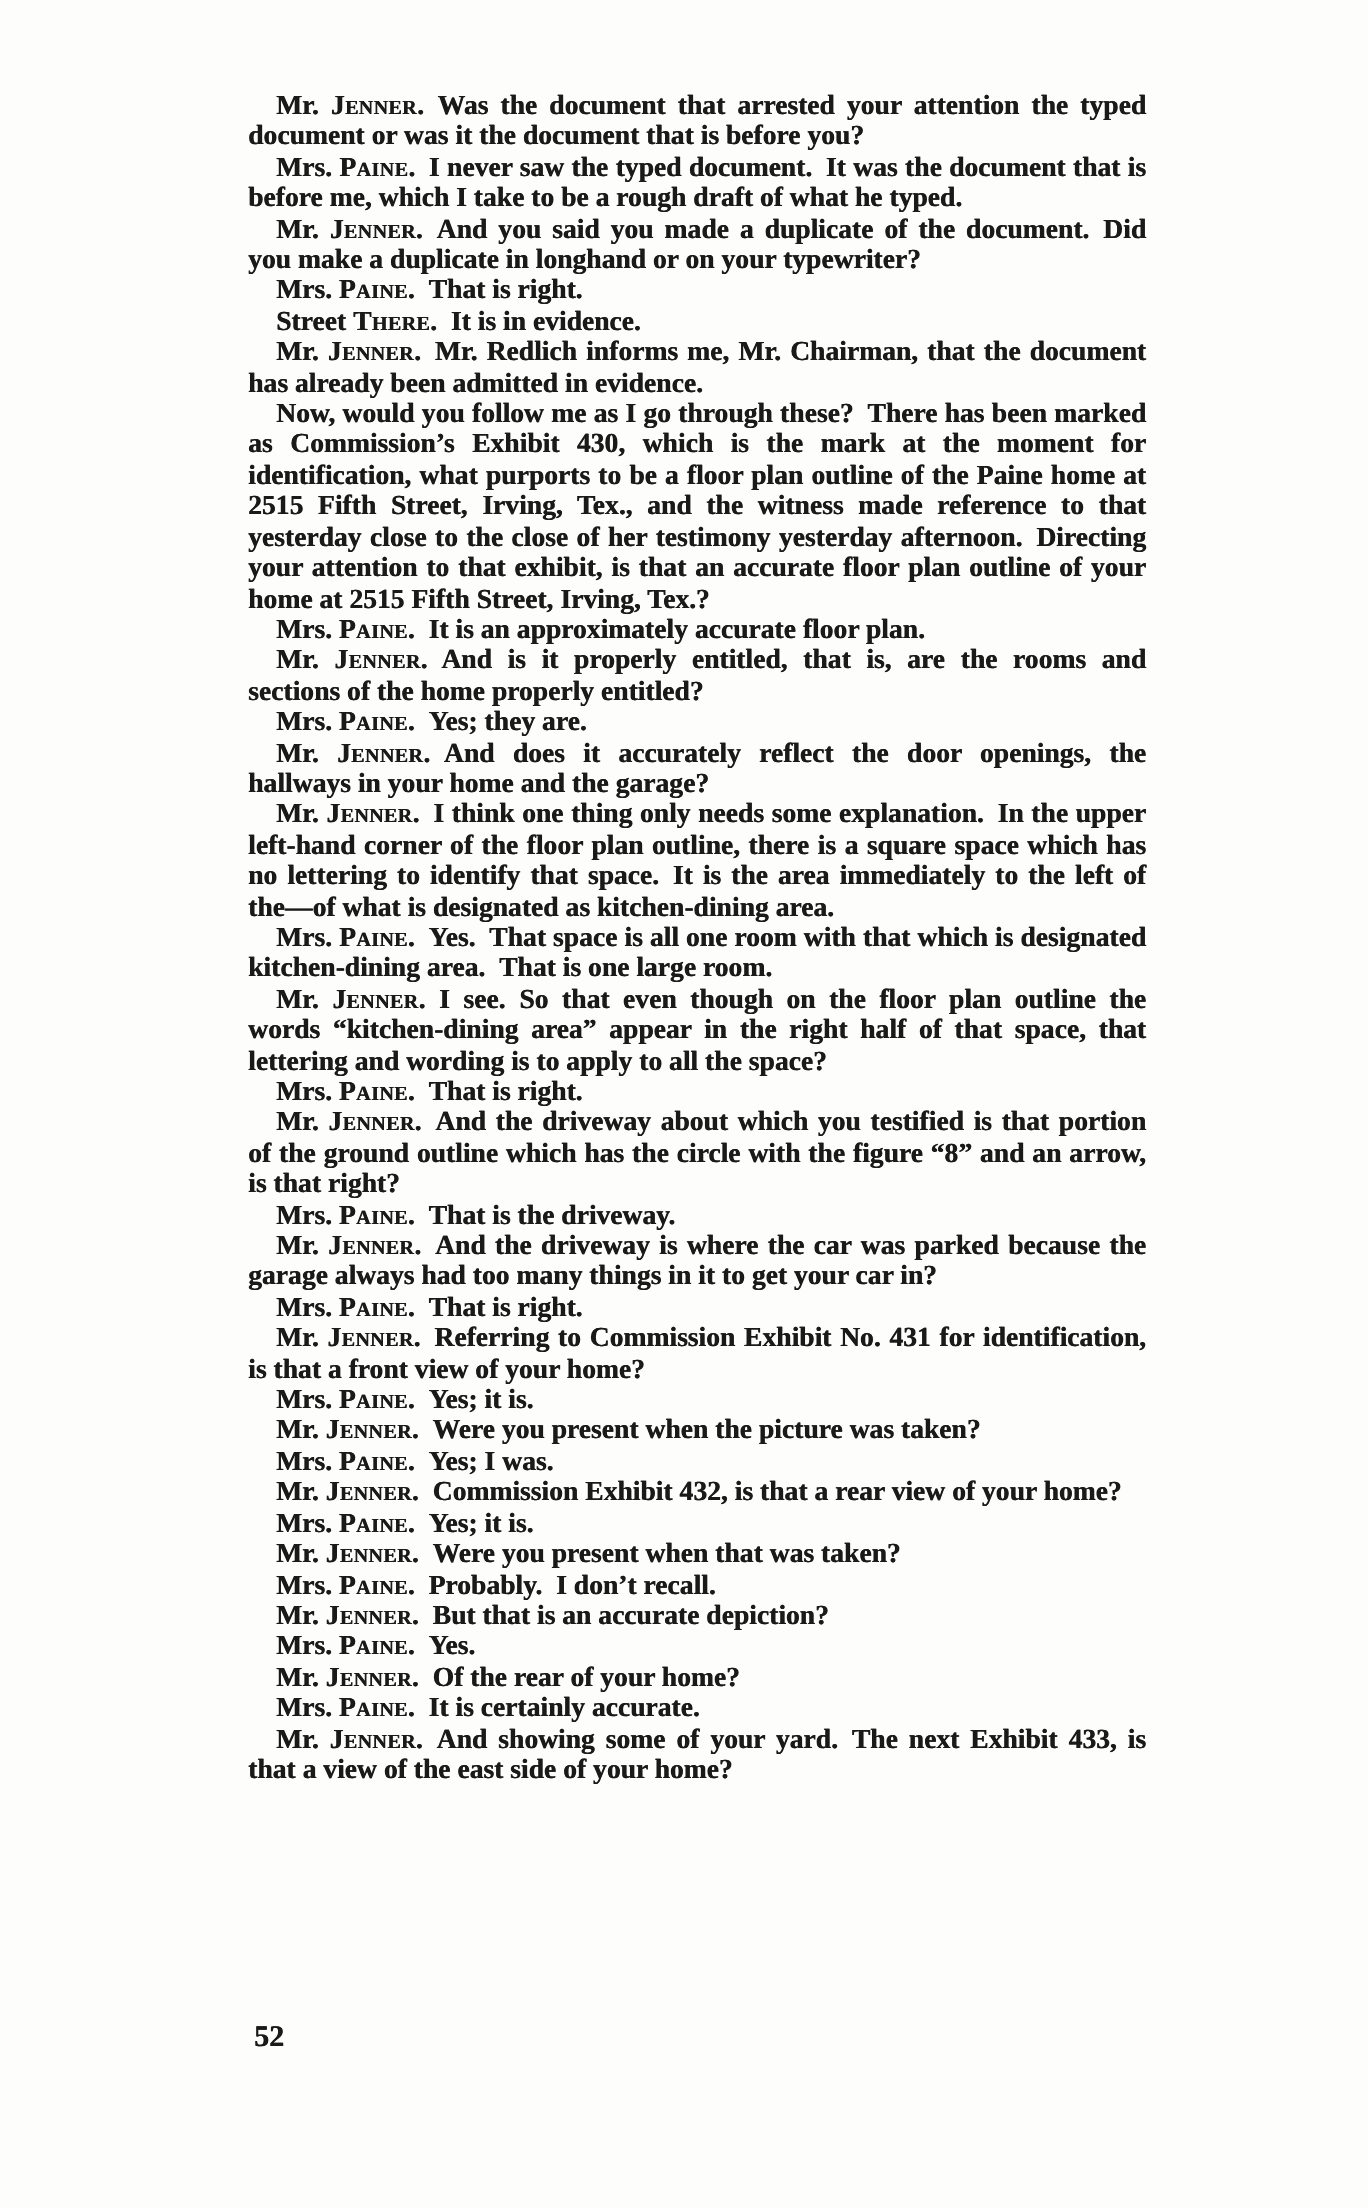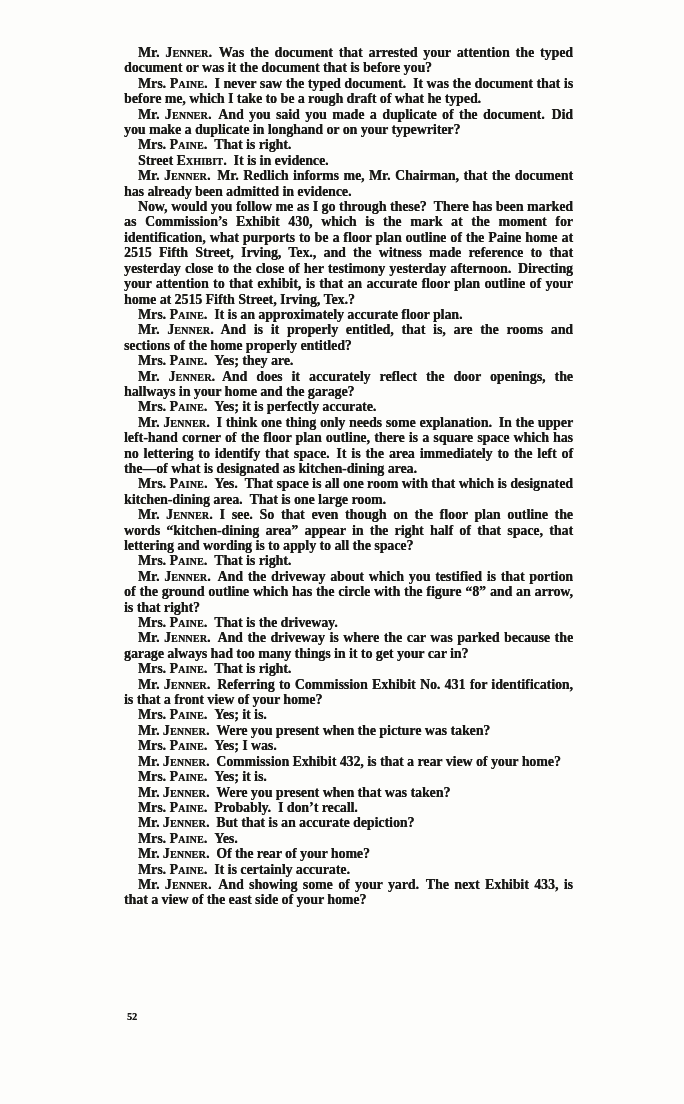--- a/index.html
+++ b/index.html
@@ -36,42 +36,41 @@
   }
   .speaker { white-space: nowrap; }
   .sp-surname {
     font-variant: small-caps;
     letter-spacing: 0.2px;
   }
   .page-number {
     position: absolute;
     left: 127px;
     top: 1011px;
-    font-size: 10px;
+    font-size: 15px;
     font-weight: bold;
     text-shadow: 0.25px 0 0 currentColor;
   }
 </style>
 </head>
 <body>
 
 <main class="page">
   <section class="transcript" id="transcript">
       <p class="para"><span class="speaker"><span class="sp-title">Mr. </span><span class="sp-surname">Jenner</span></span>. Was the document that arrested your attention the typed document or was it the document that is before you?</p>
       <p class="para"><span class="speaker"><span class="sp-title">Mrs. </span><span class="sp-surname">Paine</span></span>. I never saw the typed document. It was the document that is before me, which I take to be a rough draft of what he typed.</p>
       <p class="para"><span class="speaker"><span class="sp-title">Mr. </span><span class="sp-surname">Jenner</span></span>. And you said you made a duplicate of the document. Did you make a duplicate in longhand or on your typewriter?</p>
       <p class="para"><span class="speaker"><span class="sp-title">Mrs. </span><span class="sp-surname">Paine</span></span>. That is right.</p>
-      <p class="para"><span class="speaker"><span class="sp-title">Street </span><span class="sp-surname">Exhibit</span></span>. It is in evidence.</p>
+      <p class="para"><span class="speaker"><span class="sp-title">Street </span><span class="sp-surname">There</span></span>. It is in evidence.</p>
       <p class="para"><span class="speaker"><span class="sp-title">Mr. </span><span class="sp-surname">Jenner</span></span>. Mr. Redlich informs me, Mr. Chairman, that the document has already been admitted in evidence.</p>
       <p class="para">Now, would you follow me as I go through these? There has been marked as Commission’s Exhibit 430, which is the mark at the moment for identification, what purports to be a floor plan outline of the Paine home at 2515 Fifth Street, Irving, Tex., and the witness made reference to that yesterday close to the close of her testimony yesterday afternoon. Directing your attention to that exhibit, is that an accurate floor plan outline of your home at 2515 Fifth Street, Irving, Tex.?</p>
       <p class="para"><span class="speaker"><span class="sp-title">Mrs. </span><span class="sp-surname">Paine</span></span>. It is an approximately accurate floor plan.</p>
       <p class="para"><span class="speaker"><span class="sp-title">Mr. </span><span class="sp-surname">Jenner</span></span>. And is it properly entitled, that is, are the rooms and sections of the home properly entitled?</p>
       <p class="para"><span class="speaker"><span class="sp-title">Mrs. </span><span class="sp-surname">Paine</span></span>. Yes; they are.</p>
       <p class="para"><span class="speaker"><span class="sp-title">Mr. </span><span class="sp-surname">Jenner</span></span>. And does it accurately reflect the door openings, the hallways in your home and the garage?</p>
-      <p class="para"><span class="speaker"><span class="sp-title">Mrs. </span><span class="sp-surname">Paine</span></span>. Yes; it is perfectly accurate.</p>
       <p class="para"><span class="speaker"><span class="sp-title">Mr. </span><span class="sp-surname">Jenner</span></span>. I think one thing only needs some explanation. In the upper left-hand corner of the floor plan outline, there is a square space which has no lettering to identify that space. It is the area immediately to the left of the—of what is designated as kitchen-dining area.</p>
       <p class="para"><span class="speaker"><span class="sp-title">Mrs. </span><span class="sp-surname">Paine</span></span>. Yes. That space is all one room with that which is designated kitchen-dining area. That is one large room.</p>
       <p class="para"><span class="speaker"><span class="sp-title">Mr. </span><span class="sp-surname">Jenner</span></span>. I see. So that even though on the floor plan outline the words “kitchen-dining area” appear in the right half of that space, that lettering and wording is to apply to all the space?</p>
       <p class="para"><span class="speaker"><span class="sp-title">Mrs. </span><span class="sp-surname">Paine</span></span>. That is right.</p>
       <p class="para"><span class="speaker"><span class="sp-title">Mr. </span><span class="sp-surname">Jenner</span></span>. And the driveway about which you testified is that portion of the ground outline which has the circle with the figure “8” and an arrow, is that right?</p>
       <p class="para"><span class="speaker"><span class="sp-title">Mrs. </span><span class="sp-surname">Paine</span></span>. That is the driveway.</p>
       <p class="para"><span class="speaker"><span class="sp-title">Mr. </span><span class="sp-surname">Jenner</span></span>. And the driveway is where the car was parked because the garage always had too many things in it to get your car in?</p>
       <p class="para"><span class="speaker"><span class="sp-title">Mrs. </span><span class="sp-surname">Paine</span></span>. That is right.</p>
       <p class="para"><span class="speaker"><span class="sp-title">Mr. </span><span class="sp-surname">Jenner</span></span>. Referring to Commission Exhibit No. 431 for identification, is that a front view of your home?</p>
       <p class="para"><span class="speaker"><span class="sp-title">Mrs. </span><span class="sp-surname">Paine</span></span>. Yes; it is.</p>

